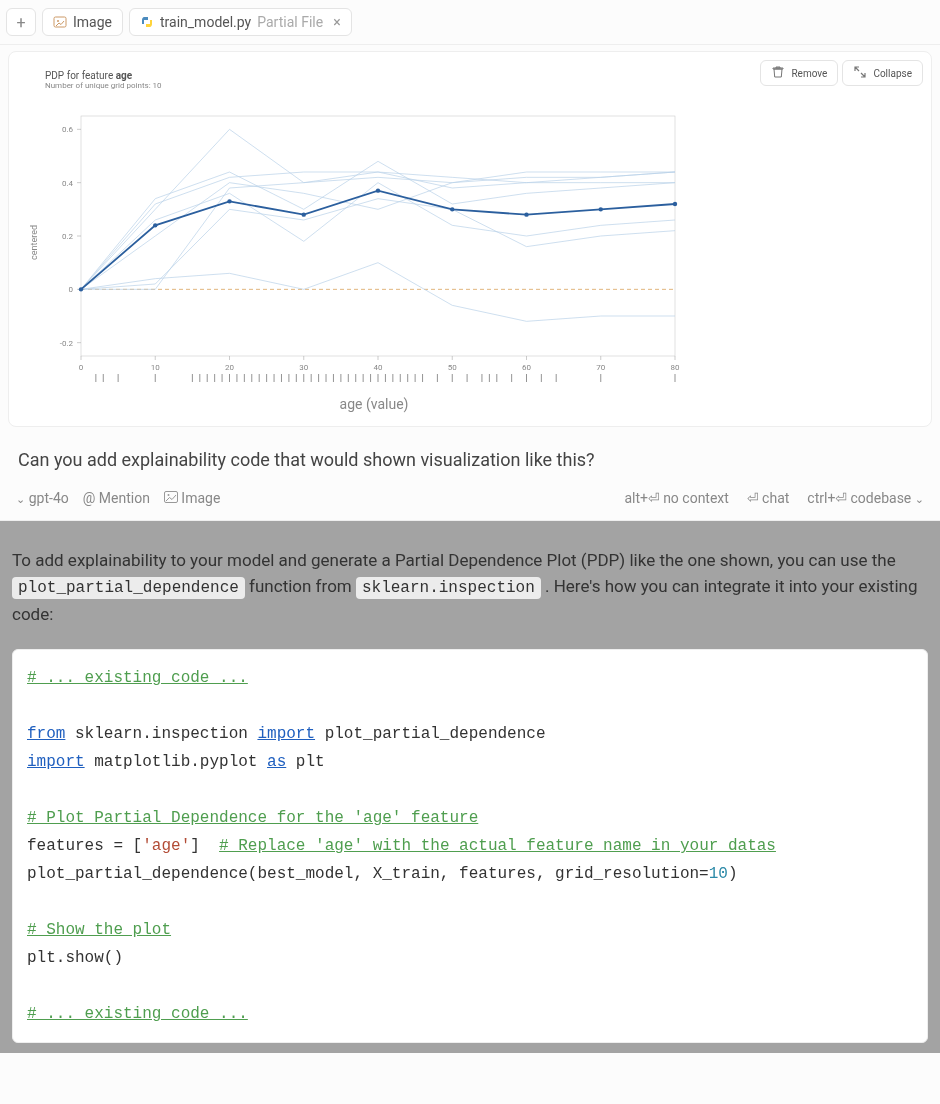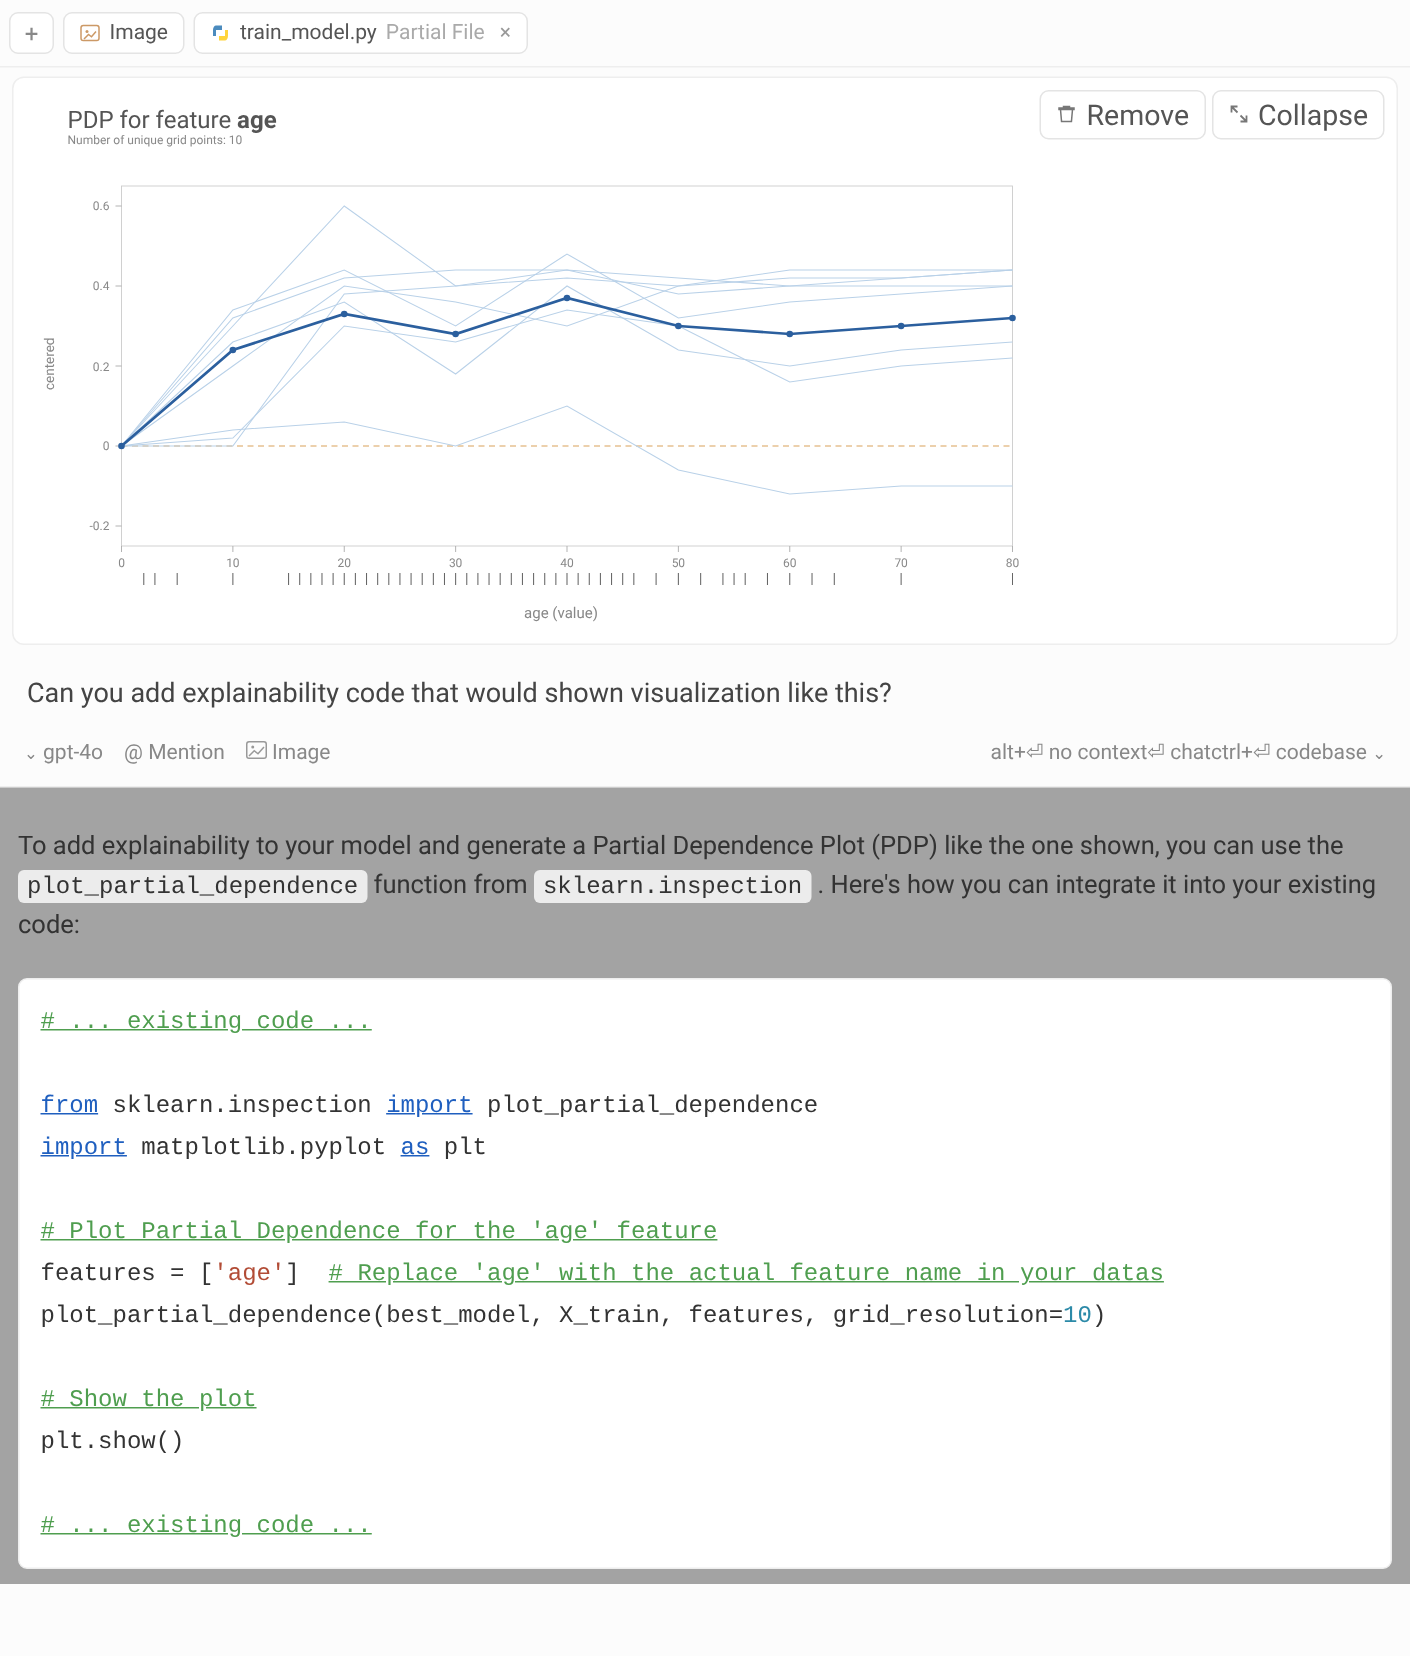--- a/index.html
+++ b/index.html
@@ -47,58 +47,58 @@
     top: 8px; right: 8px;
     display: flex;
     gap: 4px;
   }
   .pill-btn {
     display: flex; align-items: center; gap: 6px;
     padding: 4px 10px;
     border: 1px solid #e4e4e4;
     border-radius: 6px;
     background: #fff;
-    font-size: 19px;
+    font-size: 10px;
     color: #555;
     cursor: pointer;
   }
 
   .chart-wrap {
     padding: 10px 14px 6px 28px;
     width: 700px;
   }
-  .chart-title { font-size: 16px; color: #555; }
+  .chart-title { font-size: 10px; color: #555; }
   .chart-title .bold { font-weight: 700; }
   .chart-sub { font-size: 8px; color: #888; margin-bottom: 20px; }
   .chart-svg { display: block; }
   .ylabel-rot {
     position: absolute;
     left: 12px; top: 200px;
     transform: rotate(-90deg);
     transform-origin: left top;
     font-size: 9px; color: #888;
   }
-  .xlabel { text-align: center; font-size: 10px; color: #888; margin-top: 6px; }
+  .xlabel { text-align: center; font-size: 14px; color: #888; margin-top: 6px; }
 
   .user-msg {
     padding: 22px 18px 10px 18px;
     font-size: 18px;
     color: #444;
   }
 
   .input-row {
     display: flex;
     align-items: center;
     padding: 10px 16px 14px 16px;
     font-size: 14px;
     color: #888;
     gap: 14px;
     border-bottom: 1px solid #eee;
   }
-  .input-row .right { margin-left: auto; display: flex; align-items: center; }
+  .input-row .right { margin-left: auto; display: flex; gap: 18px; align-items: center; }
   .kbd { font-family: inherit; }
   .chev { font-size: 11px; }
 
   .assistant {
     background: #a3a3a3;
     padding: 26px 12px 10px 12px;
     font-size: 17px;
     line-height: 1.55;
     color: #333;
   }

